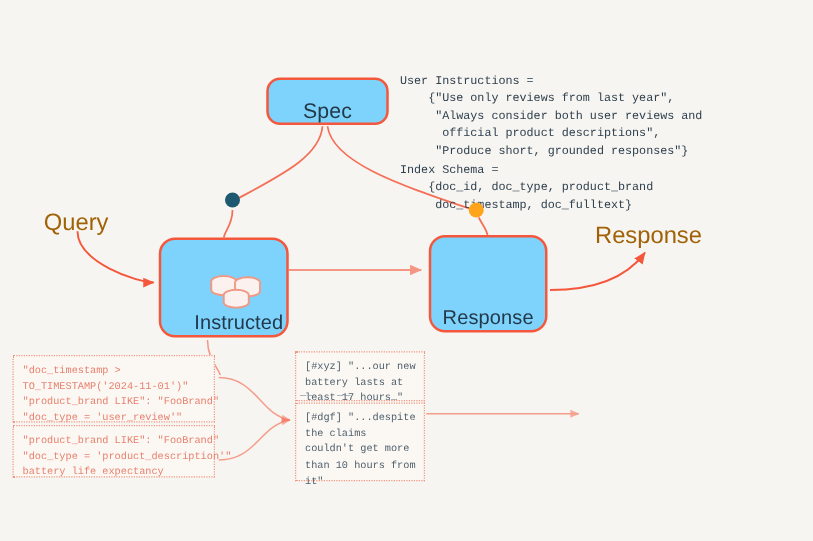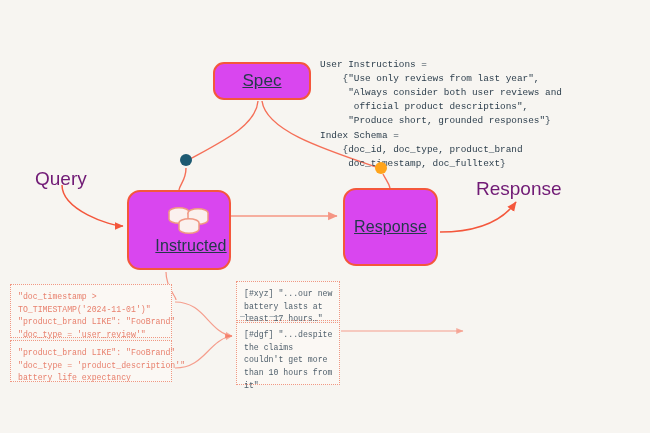--- a/index.html
+++ b/index.html
@@ -22,28 +22,27 @@
     height: 433px;
     pointer-events: none;
   }
 
   
   .node {
     position: absolute;
     box-sizing: border-box;
     border: 2.6px solid #f4573c;
     border-radius: 13px;
-    background: #d946ef;
+    background: #7dd3fc;
     display: flex;
     flex-direction: column;
     align-items: center;
-    justify-content: center;
+    justify-content: flex-end;
     color: #23394a;
     z-index: 3;
-    text-decoration: underline;
   }
   .node-label {
     font-size: 17px;
     line-height: 1.14;
     text-align: center;
     letter-spacing: .1px;
     color: #23394a;
   }
 
   #node-spec      { left: 213px; top: 62px;  width: 98px;  height: 38px; border-radius: 11px; }
@@ -52,21 +51,21 @@
 
   #node-retriever .node-label { font-size: 16px; }
   #node-generator .node-label { font-size: 16px; }
 
   
   .db-icon { width: 52px; height: 30px; margin-bottom: 3px; }
 
   
   .plain {
     position: absolute;
-    color: #701a75;
+    color: #a16207;
     z-index: 2;
   }
   #query-question {
     left: 12px; top: 136px; width: 190px;
     font-style: italic;
     font-size: 11.5px;
     line-height: 1.42;
     color: #52616c;
   }
   #query-title { left: 35px; top: 168px; font-size: 19px; }

